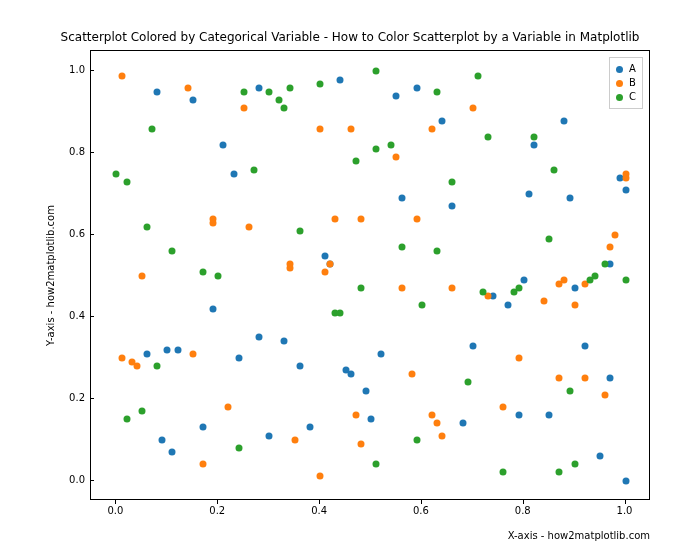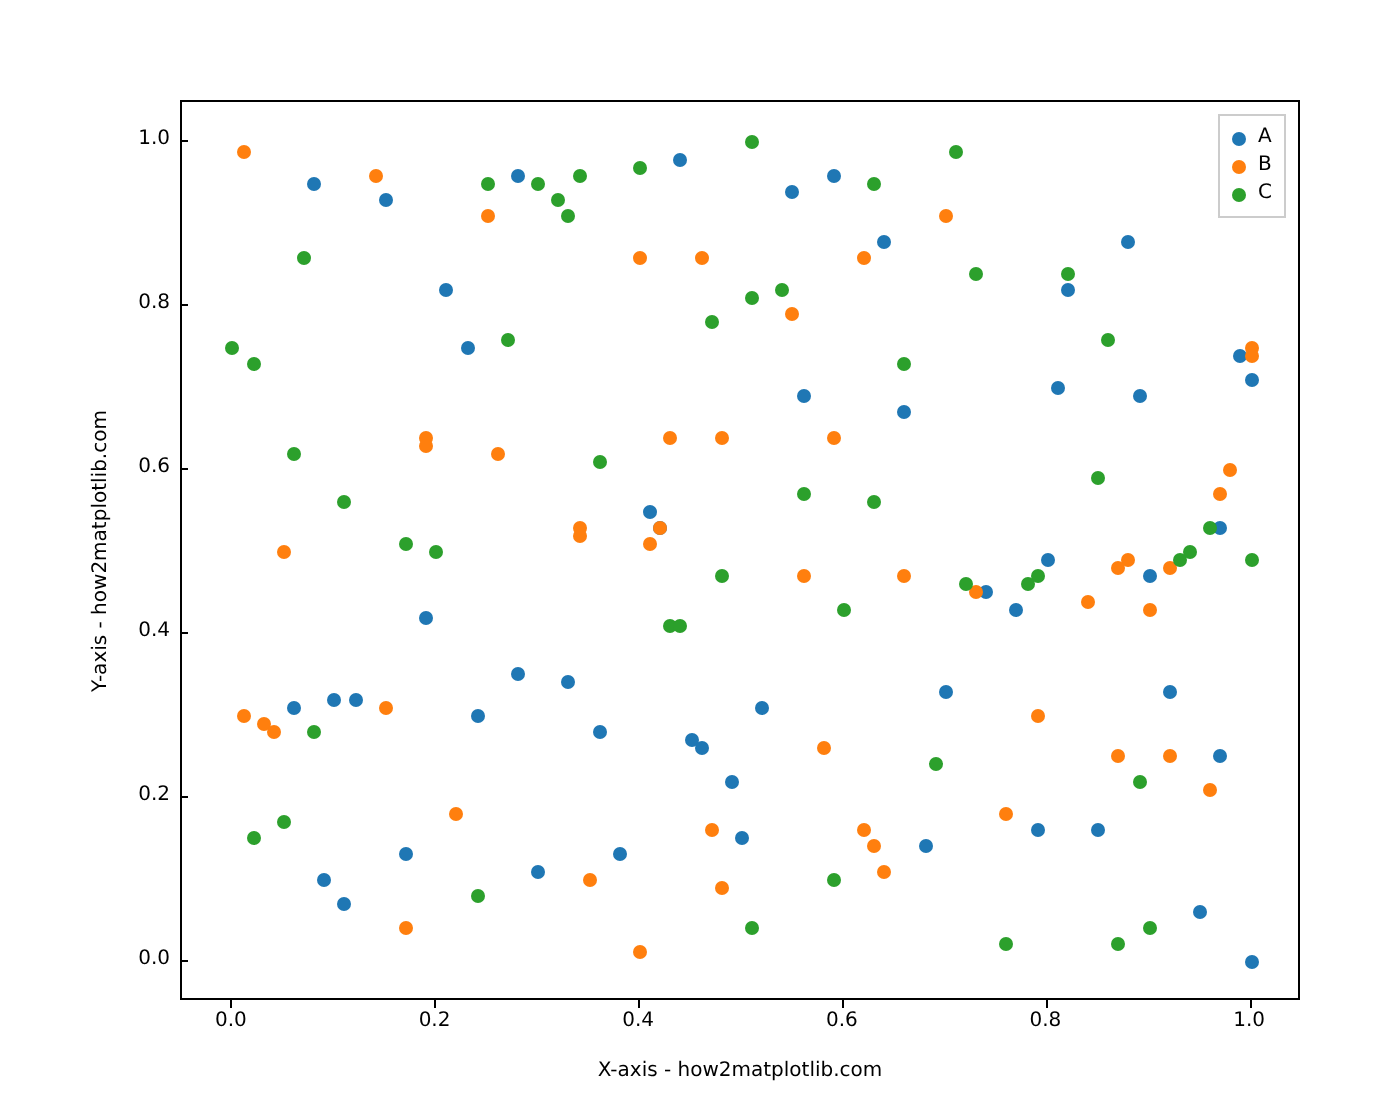--- a/index.html
+++ b/index.html
@@ -32,21 +32,21 @@
     width: 560px;
     height: 450px;
     border: 1px solid #000;
     box-sizing: border-box;
   }
   .axis-label-x {
     position: absolute;
     left: 90px;
     width: 560px;
     top: 530px;
-    text-align: center;
+    text-align: right;
   }
   .axis-label-y {
     position: absolute;
     left: 40px;
     top: 50px;
     height: 450px;
     width: 20px;
     display: flex;
     align-items: center;
     justify-content: center;
@@ -108,20 +108,21 @@
     width: 7px;
     height: 7px;
     border-radius: 50%;
   }
 </style>
 </head>
 <body>
 
 <div class="figure">
 
+  <div class="title">Scatterplot Colored by Categorical Variable - How to Color Scatterplot by a Variable in Matplotlib</div>
 
   <div class="plot-area" id="plot-area">
     <div class="legend" id="legend" style="right: 6px; top: 6px;">
         <div class="legend-row">
           <div class="legend-swatch" style="background: rgb(31, 119, 180);"></div>
           <span>A</span>
         </div>
         <div class="legend-row">
           <div class="legend-swatch" style="background: rgb(255, 127, 14);"></div>
           <span>B</span>

